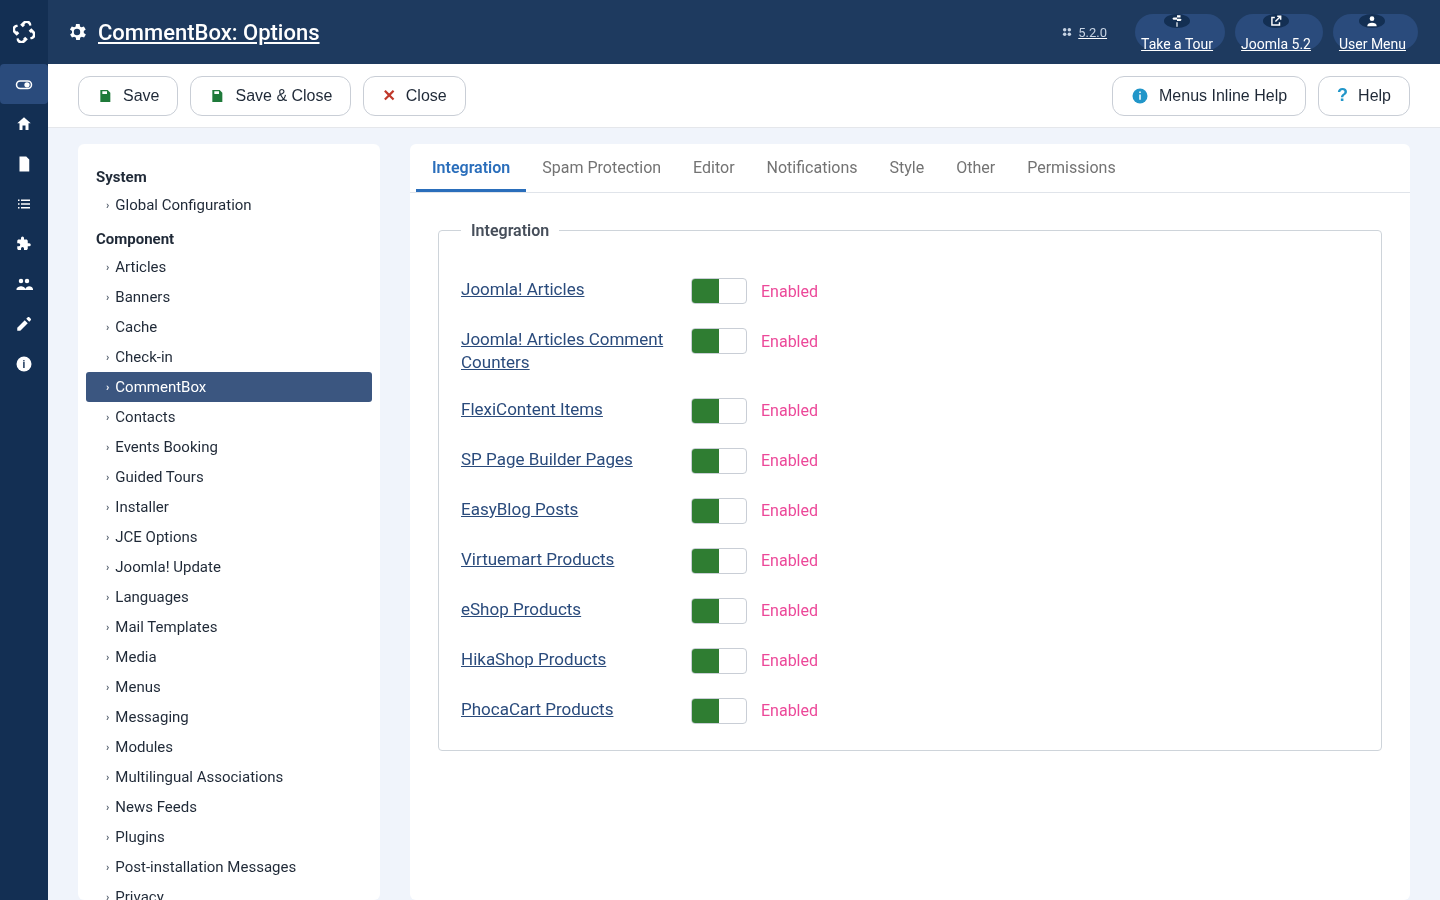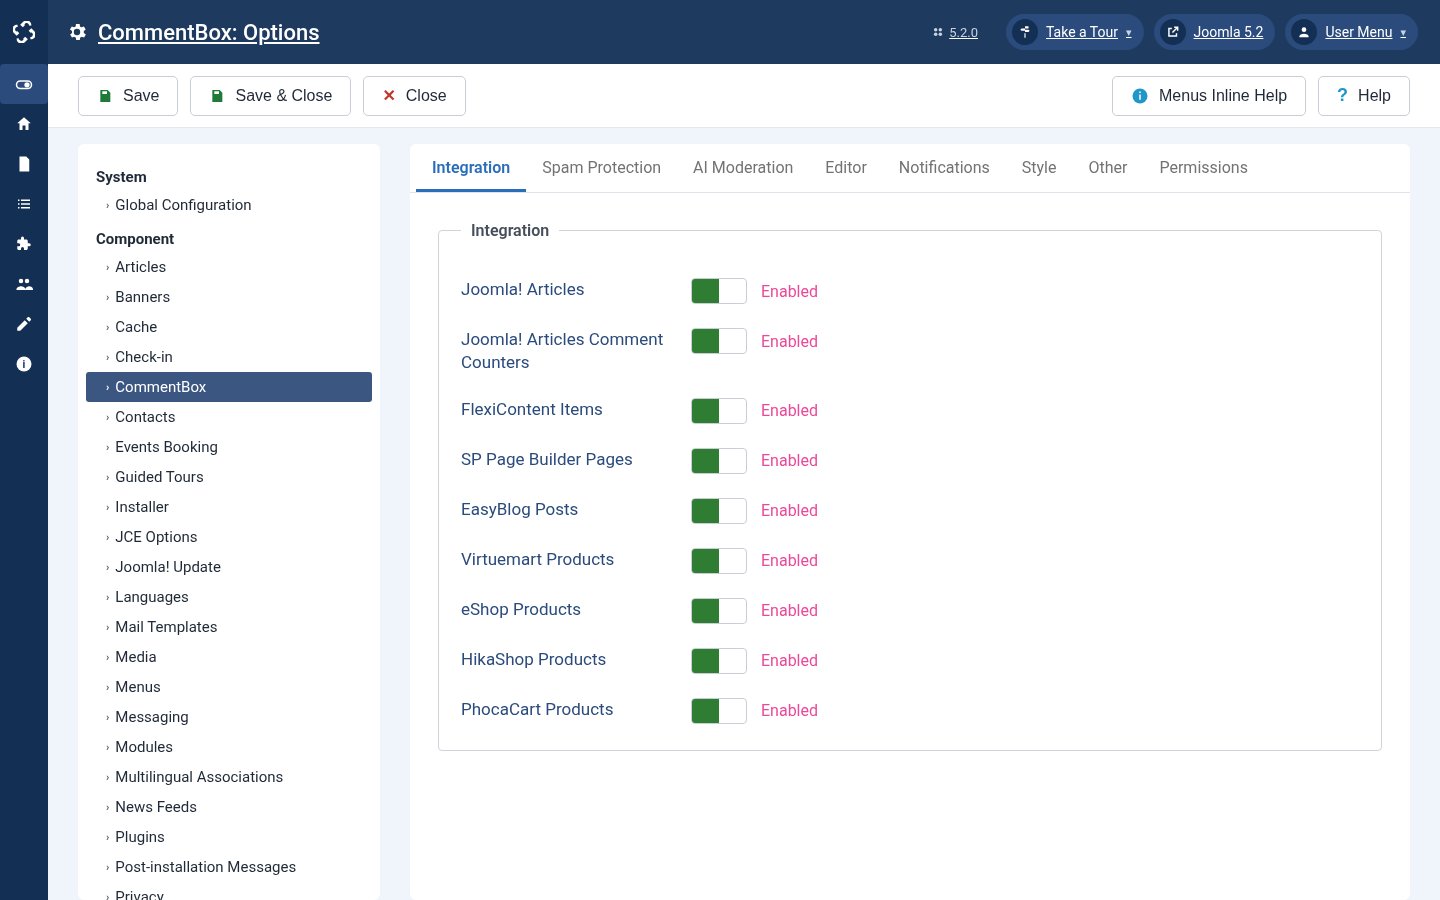--- a/index.html
+++ b/index.html
@@ -87,20 +87,21 @@
   border-radius: 22px;
   height: 36px;
   display: flex;
   align-items: center;
   padding: 0 12px 0 6px;
   margin-left: 10px;
   color: #fff;
   font-size: 14px;
   gap: 8px;
   cursor: pointer;
+  flex-direction: column;
 }
 .header-pill .circle-icon {
   width: 26px;
   height: 26px;
   border-radius: 50%;
   background: #132f53;
   display: flex;
   align-items: center;
   justify-content: center;
   font-size: 14px;
@@ -116,21 +117,21 @@
   display: flex;
   align-items: center;
   padding: 0 30px;
   gap: 12px;
   border-bottom: 1px solid #e5e7eb;
 }
 .btn {
   height: 40px;
   padding: 0 18px;
   border: 1px solid #c9ced6;
-  border-radius: 5px;
+  border-radius: 12px;
   background: #fff;
   display: flex;
   align-items: center;
   gap: 10px;
   font-size: 16px;
   color: #1f2937;
   cursor: pointer;
 }
 .btn .ico-green { color: #1f7a3a; font-size: 16px; }
 .btn .ico-red { color: #c0392b; font-size: 16px; font-weight: bold; }
@@ -226,20 +227,21 @@
   display: flex;
   align-items: flex-start;
   padding: 20px 0 4px 0;
 }
 .field-label {
   width: 230px;
   padding-right: 16px;
   font-size: 17px;
   color: #2a4b7c;
   line-height: 1.35;
+  text-decoration: underline;
 }
 .field-control {
   width: 300px;
   display: flex;
   align-items: center;
   gap: 14px;
   padding-top: 0;
 }
 .toggle {
   width: 56px;
@@ -503,21 +505,20 @@
             <span class="chev">›</span>
             <span>Privacy</span>
           </div>
         </div>
     </div>
 
     <div class="panel">
       <div class="tabs" id="tabs-row">
           <div class="tab active">Integration</div>
           <div class="tab">Spam Protection</div>
-          <div class="tab">AI Moderation</div>
           <div class="tab">Editor</div>
           <div class="tab">Notifications</div>
           <div class="tab">Style</div>
           <div class="tab">Other</div>
           <div class="tab">Permissions</div>
         </div>
       <div class="panel-scroll">
         <fieldset class="group">
           <legend>Integration</legend>
           <div id="integration-rows">

